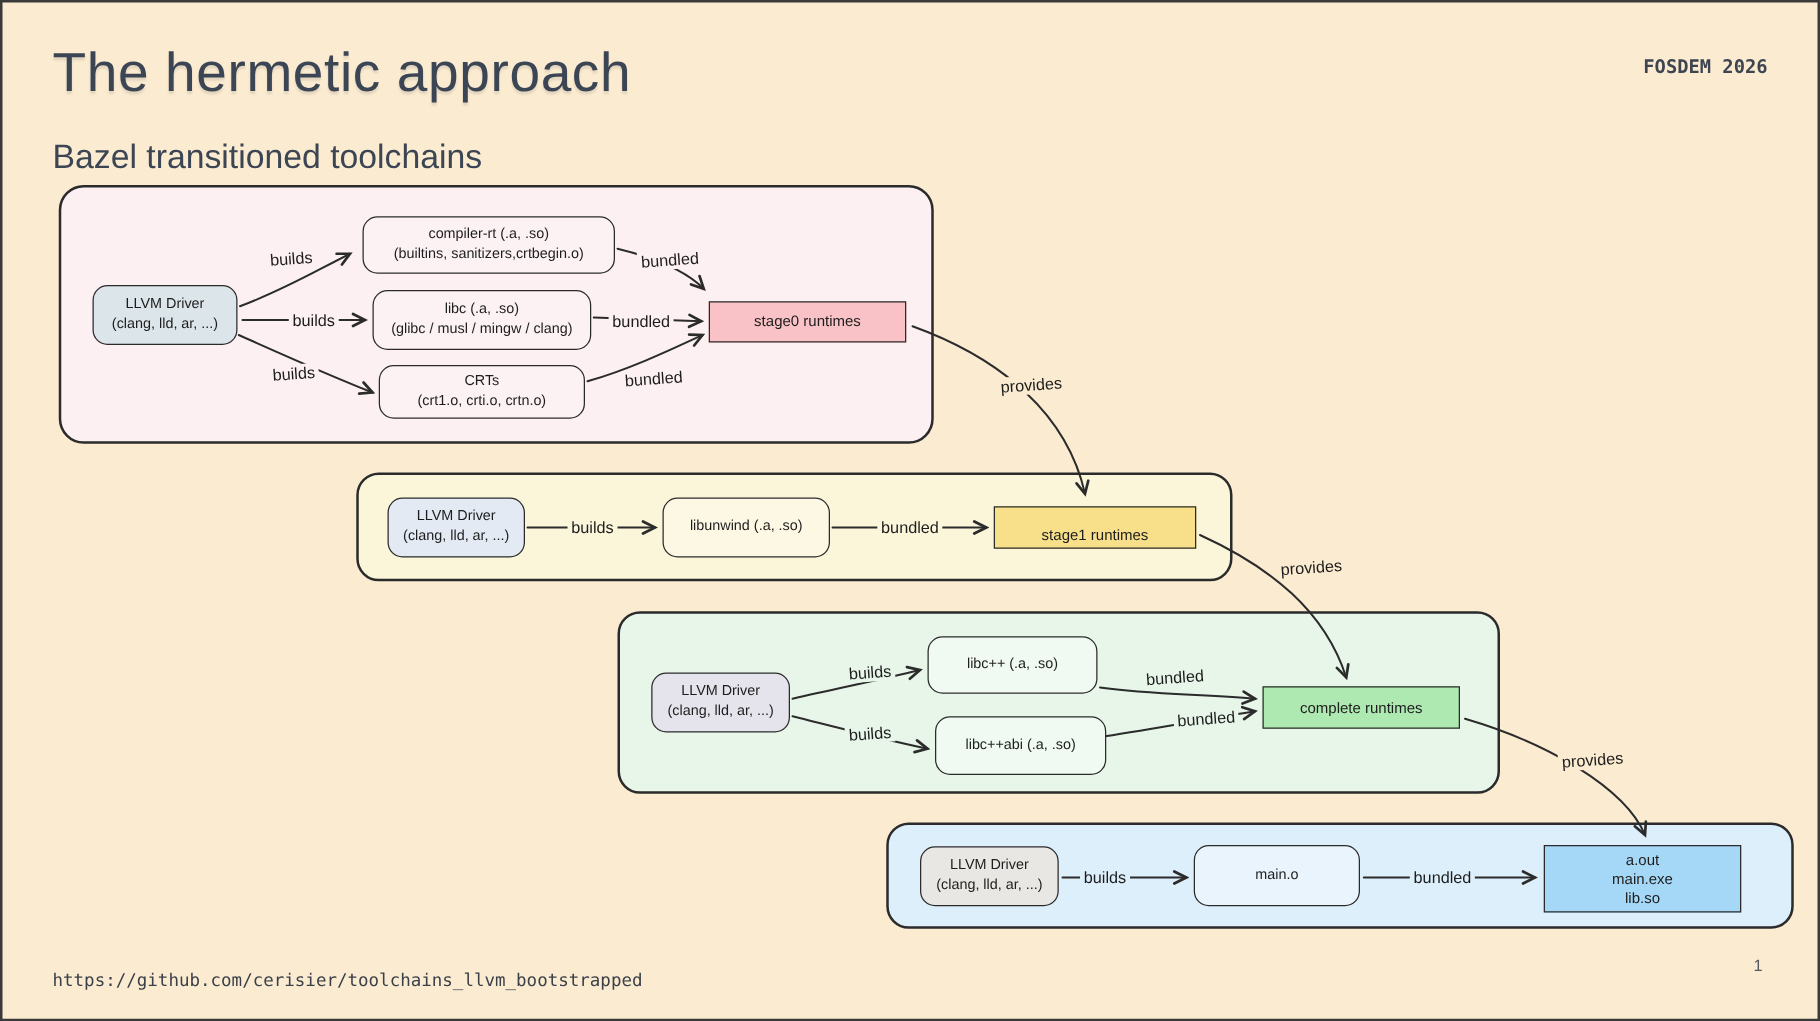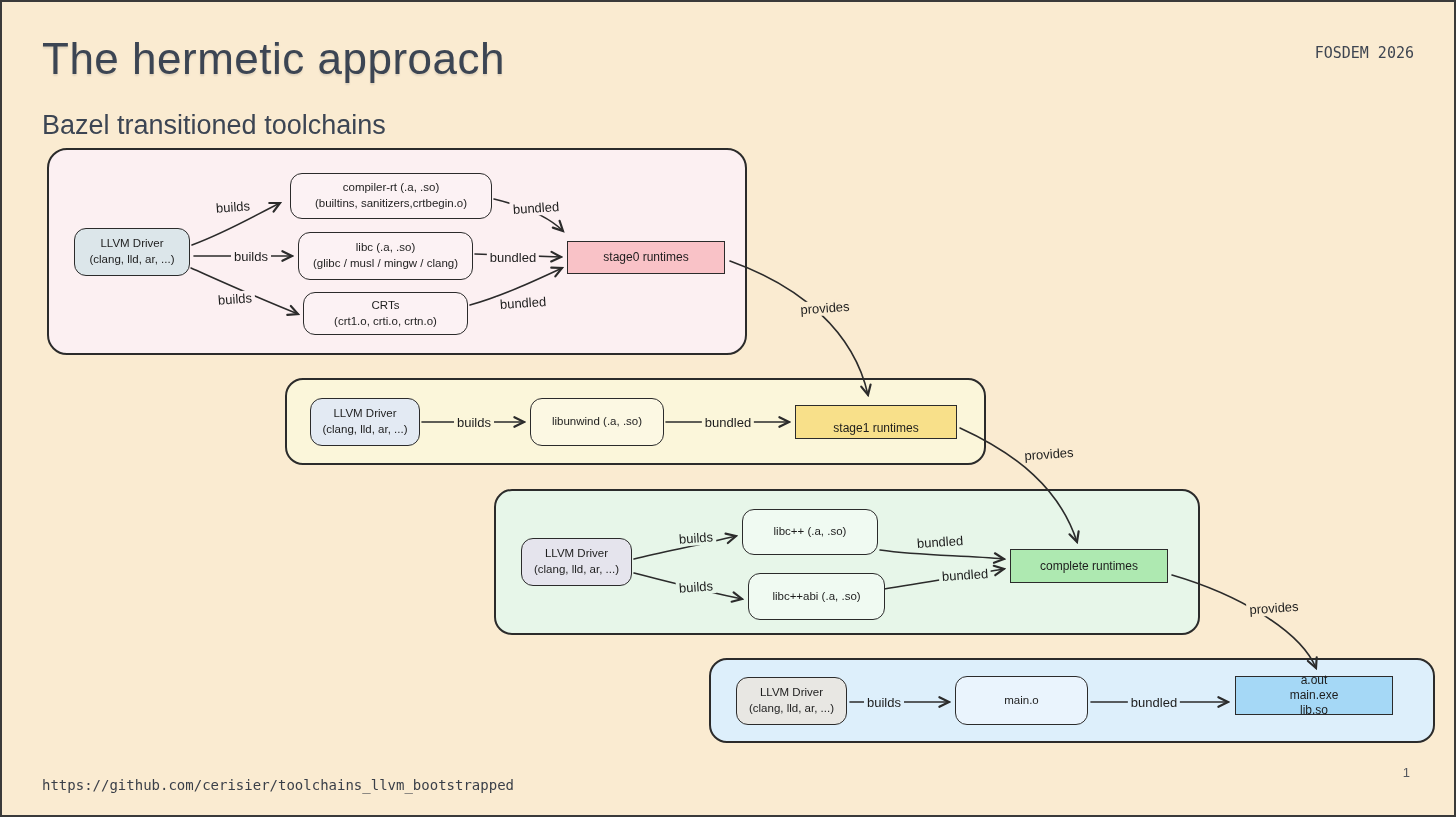--- a/index.html
+++ b/index.html
@@ -1,20 +1,20 @@
 <!DOCTYPE html>
 <html><head>
 <meta charset="utf-8">
 <style>
   html,body{margin:0;padding:0;}
   body{width:1456px;height:817px;overflow:hidden;font-family:"Liberation Sans",sans-serif;}
   .slide{position:relative;width:1456px;height:817px;background:#FAEBD1;border:2px solid #3a3a3a;box-sizing:border-box;}
   .title{position:absolute;left:40px;top:32px;font-size:44px;font-weight:500;color:#3c4553;letter-spacing:.5px;text-shadow:0 2px 2px rgba(0,0,0,.10);}
   .subtitle{position:absolute;left:40px;top:108px;font-size:27px;font-weight:400;color:#3c4553;}
-  .event{position:absolute;right:40px;top:42px;font-family:"DejaVu Sans Mono",monospace;font-size:15px;font-weight:400;color:#3e4551;}
+  .event{position:absolute;right:40px;top:42px;font-family:"DejaVu Sans Mono",monospace;font-size:15px;font-weight:700;color:#3e4551;}
   .footer-url{position:absolute;left:40px;top:775px;font-family:"DejaVu Sans Mono",monospace;font-size:14px;color:#3a3f48;}
   .page-num{position:absolute;right:44px;top:763px;font-size:13px;color:#55595f;}
 
   .diagram{position:absolute;inset:0;}
   .container{position:absolute;border:2px solid #2b2b2b;border-radius:20px;box-sizing:border-box;z-index:0;}
   .arrows{position:absolute;inset:0;z-index:1;pointer-events:none;}
   .node{position:absolute;border:1.7px solid #2b2b2b;border-radius:12px;box-sizing:border-box;
         display:flex;flex-direction:column;align-items:center;justify-content:center;text-align:center;
         font-size:11.5px;line-height:1.35;color:#1d1d1d;padding:2px 6px;z-index:2;white-space:nowrap;}
   .node.result{border-radius:0;font-size:12px;font-weight:500;}
@@ -119,21 +119,21 @@
       <span>complete runtimes</span>
     </div>
 
     <div class="node d3" style="left:734px;top:675px;width:111px;height:48px;">
       <span>LLVM Driver</span>
       <span>(clang, lld, ar, ...)</span>
     </div>
     <div class="node a3" style="left:953px;top:674px;width:133px;height:49px;">
       <span>main.o</span>
     </div>
-    <div class="node result r3" style="left:1233px;top:674px;width:158px;height:39px;line-height:1.25;">
+    <div class="node result r3" style="left:1233px;top:674px;width:158px;height:54px;line-height:1.25;">
       <span>a.out</span>
       <span>main.exe</span>
       <span>lib.so</span>
     </div>
 
     <span class="edge-label bgp tilt" style="left:231px;top:205px;">builds</span>
     <span class="edge-label bgp" style="left:249px;top:254px;">builds</span>
     <span class="edge-label bgp tilt" style="left:233px;top:297px;">builds</span>
     <span class="edge-label bgp tilt" style="left:534px;top:206px;">bundled</span>
     <span class="edge-label bgp" style="left:511px;top:255px;">bundled</span>

